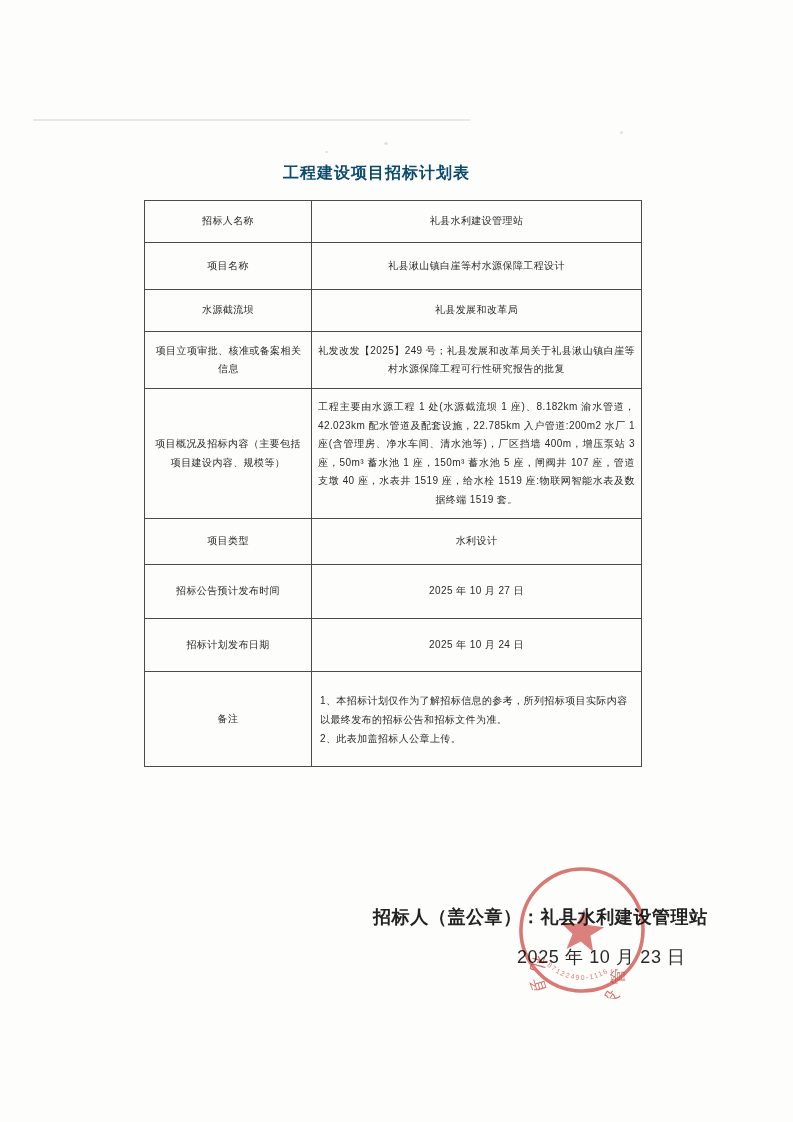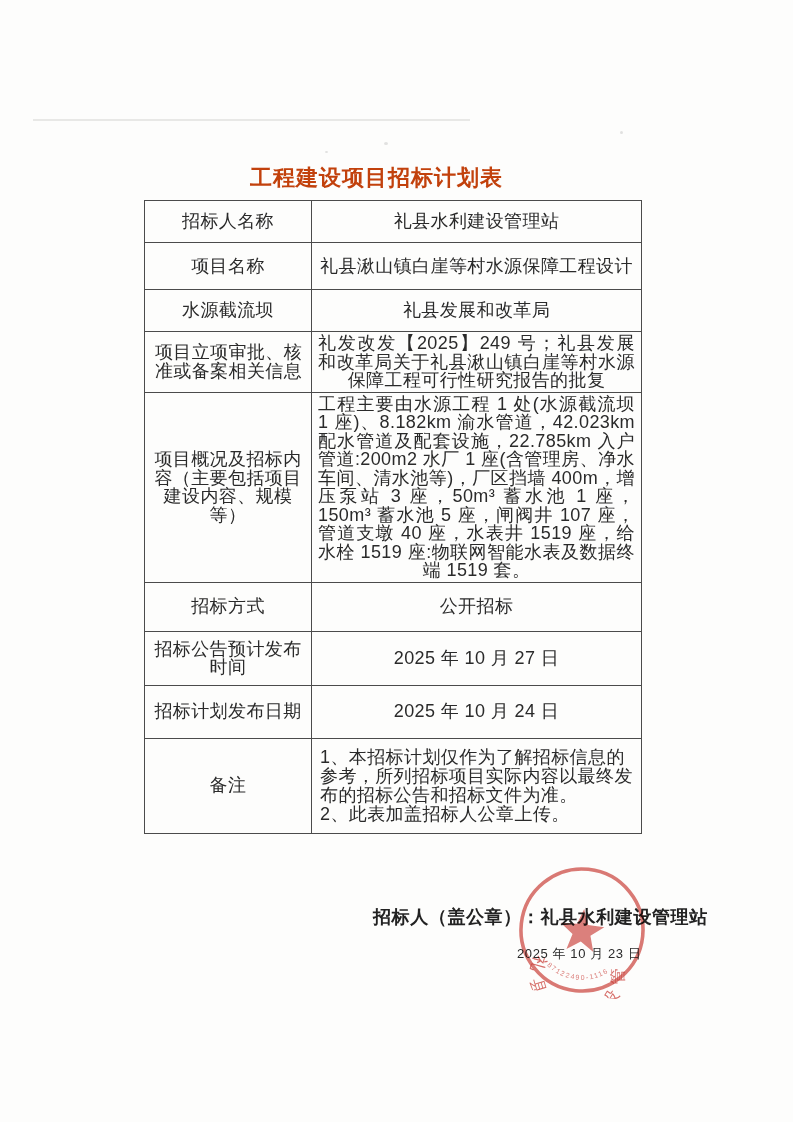--- a/index.html
+++ b/index.html
@@ -20,36 +20,36 @@
   }
   .speck{position:absolute;background:rgba(60,60,60,0.14);border-radius:50%;}
   .speck.s1{left:384px;top:142px;width:4px;height:3px;}
   .speck.s2{left:325px;top:151px;width:3px;height:2px;}
   .speck.s3{left:620px;top:131px;width:3px;height:3px;}
 
   .doc-title{
     position:absolute;top:163px;left:144px;width:497px;
     margin:0;transform:translateX(-16px);
     text-align:center;
-    font-size:22px;font-weight:bold;color:#c2410c;
+    font-size:16px;font-weight:bold;color:#0c4a6e;
     letter-spacing:1px;
   }
 
   table.plan{
     position:absolute;left:144px;top:200px;
     width:497px;table-layout:fixed;
     border-collapse:collapse;
     background:transparent;
   }
   table.plan col.c1{width:167px;}
   table.plan col.c2{width:330px;}
   table.plan td{
     border:1.6px solid #4b4b4b;
     vertical-align:middle;
-    font-size:18px;line-height:18.5px;
+    font-size:10px;line-height:18.5px;
     letter-spacing:0.4px;
     color:#2a2a2a;
     padding:2px 8px;
   }
   table.plan tr{overflow:hidden;}
   td.label{text-align:center;}
   td.value{text-align:center;}
   td.value.just{
     text-align:justify;text-align-last:center;
     padding:2px 6px;
@@ -71,21 +71,21 @@
   tr.h51 td{height:48px;}
   tr.h89 td{height:86px;}
 
   .footer-signer{
     position:absolute;left:373px;top:905px;
     font-size:18px;font-weight:bold;color:#222;
     letter-spacing:0.6px;
   }
   .footer-date{
     position:absolute;left:517px;top:945px;
-    font-size:13px;color:#2a2a2a;letter-spacing:0.6px;
+    font-size:18px;color:#2a2a2a;letter-spacing:0.6px;
   }
 
   .stamp{
     position:absolute;left:517px;top:865px;width:130px;height:130px;
     mix-blend-mode:multiply;
     pointer-events:none;
   }
   .stamp svg{transform:rotate(6deg);}
 </style>
 </head>
@@ -119,23 +119,23 @@
         <td class="value">礼县发展和改革局</td>
       </tr>
       <tr class="h55">
         <td class="label">项目立项审批、核准或备案相关信息</td>
         <td class="value just">礼发改发【2025】249 号；礼县发展和改革局关于礼县湫山镇白崖等村水源保障工程可行性研究报告的批复</td>
       </tr>
       <tr class="h128">
         <td class="label">项目概况及招标内容（主要包括项目建设内容、规模等）</td>
         <td class="value just">工程主要由水源工程 1 处(水源截流坝 1 座)、8.182km 渝水管道，42.023km 配水管道及配套设施，22.785km 入户管道:200m2 水厂 1 座(含管理房、净水车间、清水池等)，厂区挡墙 400m，增压泵站 3 座，50m³ 蓄水池 1 座，150m³ 蓄水池 5 座，闸阀井 107 座，管道支墩 40 座，水表井 1519 座，给水栓 1519 座:物联网智能水表及数据终端 1519 套。</td>
       </tr>
-      <tr class="h47">
-        <td class="label">招标方式</td>
-        <td class="value">公开招标</td>
+      <tr class="h44">
+        <td class="label">项目类型</td>
+        <td class="value">水利设计</td>
       </tr>
       <tr class="h52">
         <td class="label">招标公告预计发布时间</td>
         <td class="value">2025 年 10 月 27 日</td>
       </tr>
       <tr class="h51">
         <td class="label">招标计划发布日期</td>
         <td class="value">2025 年 10 月 24 日</td>
       </tr>
       <tr class="h89">

